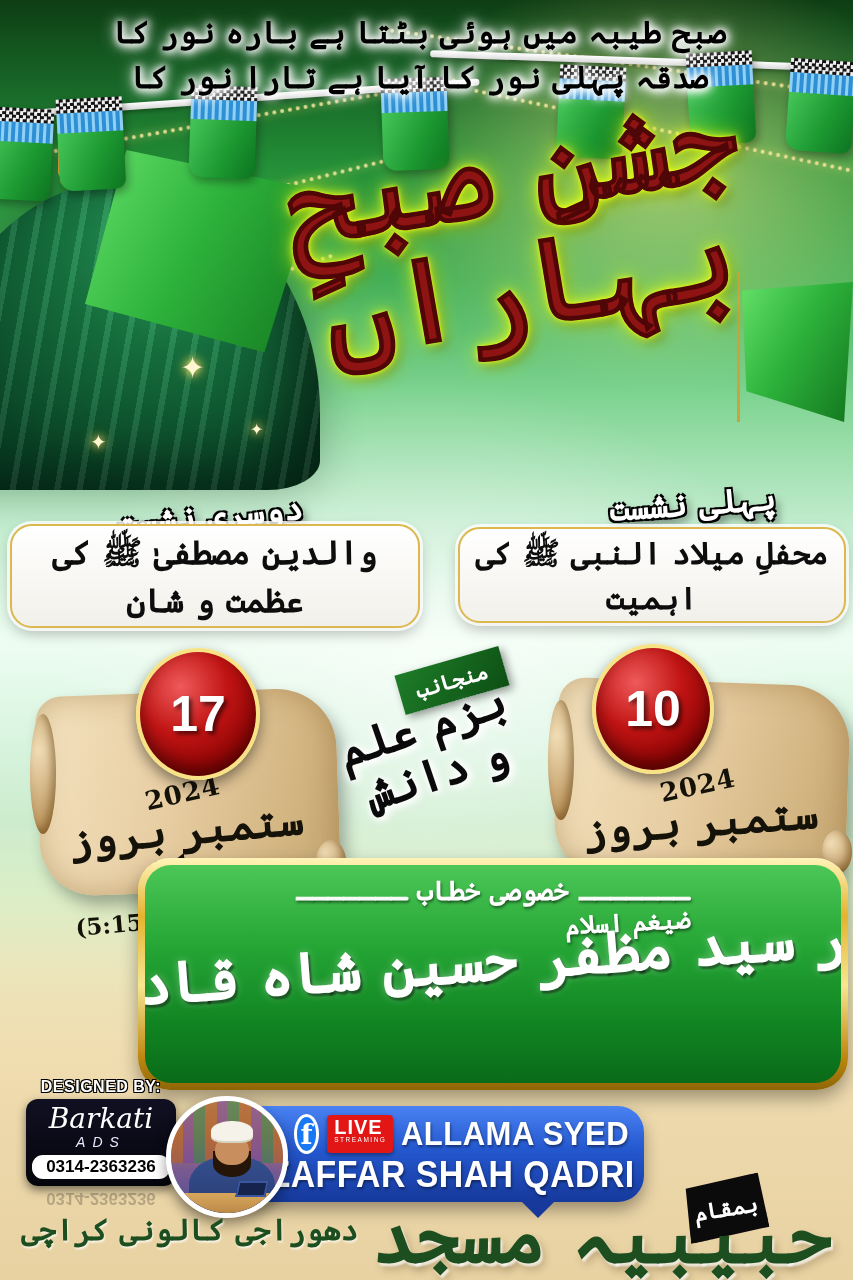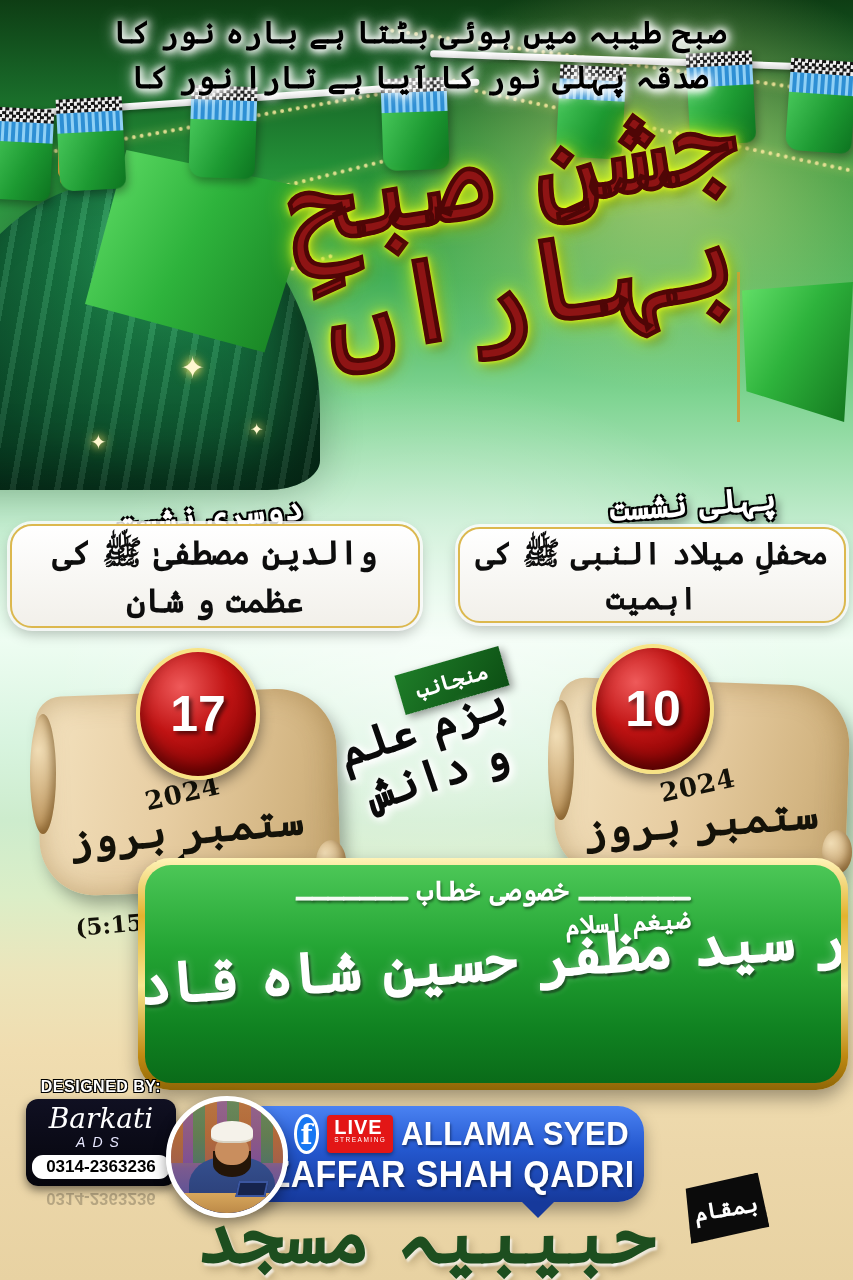--- a/index.html
+++ b/index.html
@@ -307,15 +307,16 @@
     <div class="sp-desk"></div>
     <div class="sp-laptop"></div>
     <div class="sp-beard"></div>
     <div class="sp-face"></div>
     <div class="sp-turban"></div>
   </div>
 
   <div class="abs venue-badge">بمقام</div>
   <div class="abs venue-line">
     <span class="masjid">حبیبیہ مسجد</span>
+    <span class="addr">دھوراجی کالونی کراچی</span>
   </div>
 
 </div>
 
 </body></html>

